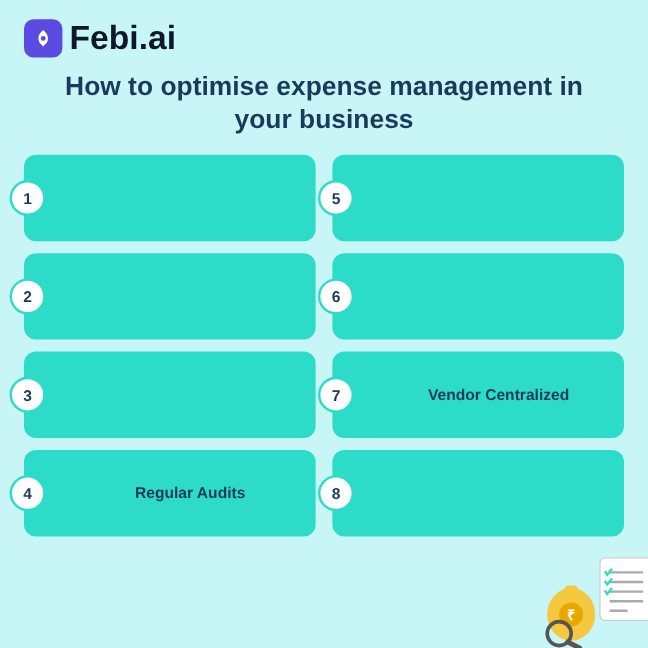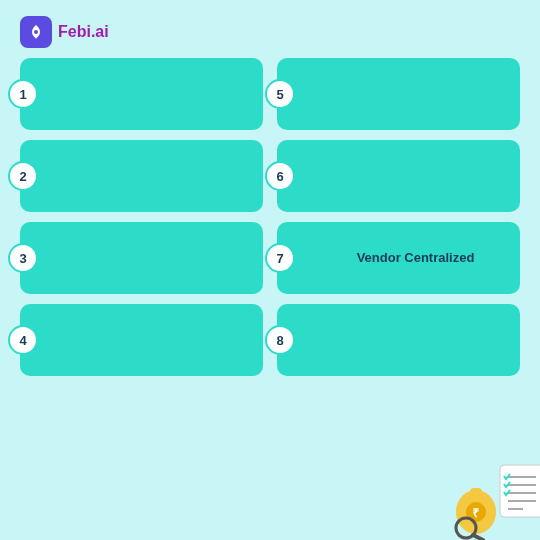--- a/index.html
+++ b/index.html
@@ -41,23 +41,23 @@
       margin-right: 6px;
       flex-shrink: 0;
     }
 
     .logo-icon svg {
       width: 20px;
       height: 20px;
     }
 
     .logo-text {
-      font-size: 16px;
+      font-size: 28px;
       font-weight: 700;
-      color: #a21caf;
+      color: #0f172a;
     }
 
     
     .title {
       font-size: 22px;
       font-weight: 900;
       color: #1a3a5c;
       text-align: center;
       line-height: 1.25;
       margin-bottom: 16px;
@@ -136,20 +136,21 @@
   <div class="header">
     <div class="logo-icon">
       <svg viewBox="0 0 20 20" fill="none" xmlns="http://www.w3.org/2000/svg">
         <path d="M10 3C10 3 6 6 6 10C6 12.5 7.5 14.5 9 15.5L10 17L11 15.5C12.5 14.5 14 12.5 14 10C14 6 10 3 10 3Z" fill="white"></path>
         <circle cx="10" cy="10" r="2" fill="#5b4be0"></circle>
       </svg>
     </div>
     <span class="logo-text">Febi.ai</span>
   </div>
 
+  <h1 class="title">How to optimise expense management in your business</h1>
 
   <div class="grid" id="cards-grid">
 
   <div class="card">
         <div class="card-number">1</div>
       </div>
       <div class="card">
         <div class="card-number">5</div>
       </div>
       <div class="card">
@@ -160,20 +161,21 @@
       </div>
       <div class="card">
         <div class="card-number">3</div>
       </div>
       <div class="card">
         <div class="card-number">7</div>
         <div class="card-label">Vendor Centralized</div>
       </div>
       <div class="card">
         <div class="card-number">4</div>
+        <div class="card-label">Regular Audits</div>
       </div>
       <div class="card card-8">
         <div class="card-number">8</div>
       </div>
     </div>
 
 </div>
 
 <div class="illus-container">
   <svg viewBox="0 0 100 80" xmlns="http://www.w3.org/2000/svg" width="100" height="80">

